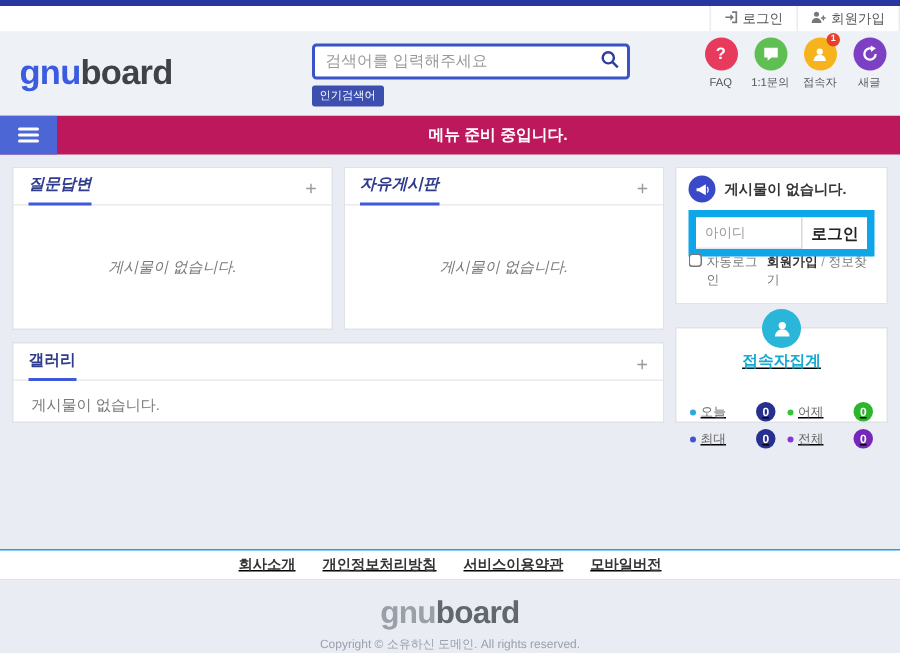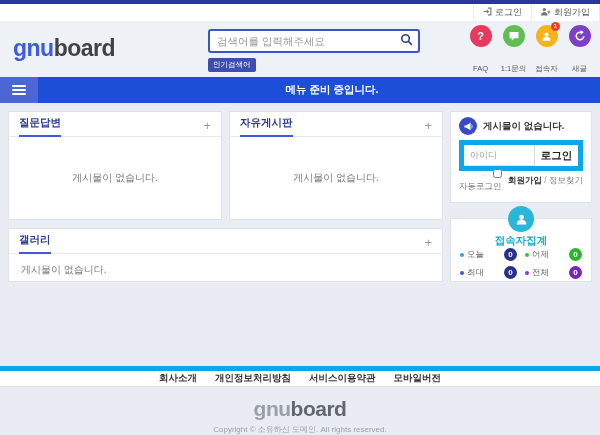--- a/index.html
+++ b/index.html
@@ -20,31 +20,31 @@
   .searchbox { display:flex; align-items:center; height:24px; border:2px solid #3a53c9; background:#fff; border-radius:3px; }
   .searchbox input { flex:1; min-width:0; border:0; outline:0; font-size:10.5px; padding-left:7px; background:transparent; color:#333; font-family:inherit; }
   .searchbox input::placeholder { color:#999; }
   .search-btn { width:24px; height:20px; border:0; background:transparent; display:flex; align-items:center; justify-content:center; cursor:pointer; }
   .popular { display:inline-block; margin-top:4px; background:#3c4fae; color:#fff; font-size:7.5px; padding:2px 5px; border-radius:2px; }
 
   .quick { position:absolute; right:6px; top:4px; display:flex; gap:4px; }
   .qitem { width:29px; text-align:center; position:relative; cursor:pointer; }
   .qcircle { width:22px; height:22px; border-radius:50%; margin:0 auto; display:flex; align-items:center; justify-content:center; color:#fff; font-weight:bold; font-size:11px; }
   .qc-0 { background:#e73a5d; } .qc-1 { background:#5fbf53; } .qc-2 { background:#f6b31b; } .qc-3 { background:#7d3fc4; }
-  .qlabel { display:block; font-size:7.5px; color:#555; margin-top:17px; white-space:nowrap; }
+  .qlabel { display:block; font-size:7.5px; color:#555; margin-top:3px; white-space:nowrap; }
   .qbadge { position:absolute; top:-3px; right:1px; min-width:9px; height:9px; background:#e8402a; border-radius:50%; color:#fff; font-size:6px; line-height:9px; text-align:center; font-weight:bold; }
 
-  .menubar { height:26px; background:#1d4ed8; display:flex; align-items:stretch;gap:26px; }
+  .menubar { height:26px; background:#be185d; display:flex; align-items:stretch;gap:26px; }
   .hamb { width:38px; background:#4d66d6; display:flex; flex-direction:column; justify-content:center; align-items:center; gap:2px; cursor:pointer; border:0; }
   .hamb span { width:14px; height:2px; background:#fff; border-radius:1px; }
   .menumsg { flex:1; display:flex; align-items:center; justify-content:center; color:#fff; font-size:10.5px; font-weight:bold; }
 
   .content { display:flex; gap:7px; padding:8px; }
   .left { width:435px; }
-  .board-row { display:flex; gap:7px; }
+  .board-row { display:flex; gap:7px;font-style:italic; }
   .board-box { background:#fff; border:1px solid #dfe3e9; }
   .half { width:214px; height:109px; }
   .bhead { height:25px; display:flex; justify-content:space-between; align-items:flex-end; padding:0 10px; border-bottom:1px solid #e8eaee; }
   .btitle { font-size:10.5px; font-weight:bold; color:#2f3c8e; padding-bottom:5px; border-bottom:2px solid #3f5ad8; margin-bottom:-1px; }
   .bmore { font-size:13px; color:#999; padding-bottom:4px; line-height:1; }
   .bempty-center { height:82px; display:flex; align-items:center; justify-content:center; color:#777; font-size:10px; }
   .gallery { margin-top:8px; height:54px; }
   .bempty-left { padding:9px 12px; color:#777; font-size:10px; }
 
   .right { width:142px; }
@@ -53,38 +53,38 @@
   .notice-row { display:flex; align-items:center; gap:6px; height:18px; }
   .ncircle { width:18px; height:18px; border-radius:50%; background:#3a49c8; flex:none; display:flex; align-items:center; justify-content:center; }
   .ntext { font-size:9.5px; color:#333; font-weight:bold; }
   .login-table { margin-top:5px; border:5px solid #0ea5e9; display:flex; }
   .lt-inputs { flex:1; min-width:0; }
   .lt-inputs input { display:block; width:100%; height:20px; border:0; outline:0; font-size:9px; padding:0 6px; font-family:inherit; color:#333; }
   .lt-inputs input::placeholder { color:#999; }
   .lt-divider { height:1px; background:#e3e6ea; }
   .lt-btn { width:44px; border:0; border-left:1px solid #d5dade; background:#fff; font-size:10.5px; font-weight:bold; color:#222; font-family:inherit; cursor:pointer; }
   .login-opts { margin-top:4px; height:12px; display:flex; justify-content:space-between; align-items:center; font-size:8.5px; }
-  .auto { display:flex; align-items:flex-end; gap:3px; color:#777;flex-direction:column; }
+  .auto { display:flex; align-items:flex-start; gap:3px; color:#777; }
   .auto input { width:9px; height:9px; margin:0; }
   .opt-links { color:#999; }
   .opt-links .su { font-weight:bold; color:#333; }
   .opt-links .fi { color:#777; }
 
-  .sbox2 { margin-top:15px; height:64px; position:relative; padding:15px 9px 6px; }
+  .sbox2 { margin-top:15px; height:64px; position:relative; padding:15px 9px 6px;text-decoration:underline; }
   .scircle { position:absolute; top:-13px; left:50%; transform:translateX(-50%); width:26px; height:26px; border-radius:50%; background:#29b6d8; display:flex; align-items:center; justify-content:center; }
   .stitle { text-align:center; color:#17a9cf; font-weight:bold; font-size:10.5px; }
-  .sgrid { margin-top:0; display:grid; grid-template-columns:1fr 1fr; row-gap:5px; column-gap:8px; }
+  .sgrid { margin-top:20px; display:grid; grid-template-columns:1fr 1fr; row-gap:5px; column-gap:8px; }
   .scell { display:flex; align-items:center; justify-content:space-between; height:13px; }
   .slabel { font-size:8.5px; color:#666; display:flex; align-items:center; gap:3px; }
   .dot { width:4px; height:4px; border-radius:50%; flex:none; }
   .dot-0 { background:#2aa8e0; } .dot-1 { background:#35c435; } .dot-2 { background:#4453d6; } .dot-3 { background:#8c35d6; }
   .sbadge { width:13px; height:13px; border-radius:50%; color:#fff; font-size:8px; font-weight:bold; display:flex; align-items:center; justify-content:center; }
   .sb-0 { background:#27308f; } .sb-1 { background:#2db52d; } .sb-2 { background:#27308f; } .sb-3 { background:#7527ba; }
 
-  .footer-links { margin-top:76px; height:21px; background:#fff; border-top:5px solid #0ea5e9; border-bottom:1px solid #e3e3e3; display:flex; justify-content:center; align-items:center; gap:18px; }
+  .footer-links { margin-top:76px; height:21px; background:#fff; border-top:1px solid #0ea5e9; border-bottom:1px solid #e3e3e3; display:flex; justify-content:center; align-items:center; gap:18px;text-decoration:underline; }
   .footer-links a { font-size:9.5px; font-weight:bold; color:#333; }
   .flogo { text-align:center; margin-top:10px; font-size:21px; font-weight:bold; letter-spacing:-0.5px; }
   .flogo .p1 { color:#9aa0a8; } .flogo .p2 { color:#62676e; }
   .copyright { text-align:center; font-size:8px; color:#9aa0a8; margin-top:3px; }
 </style>
 </head>
 <body>
 
 <div class="topstrip"></div>
 

